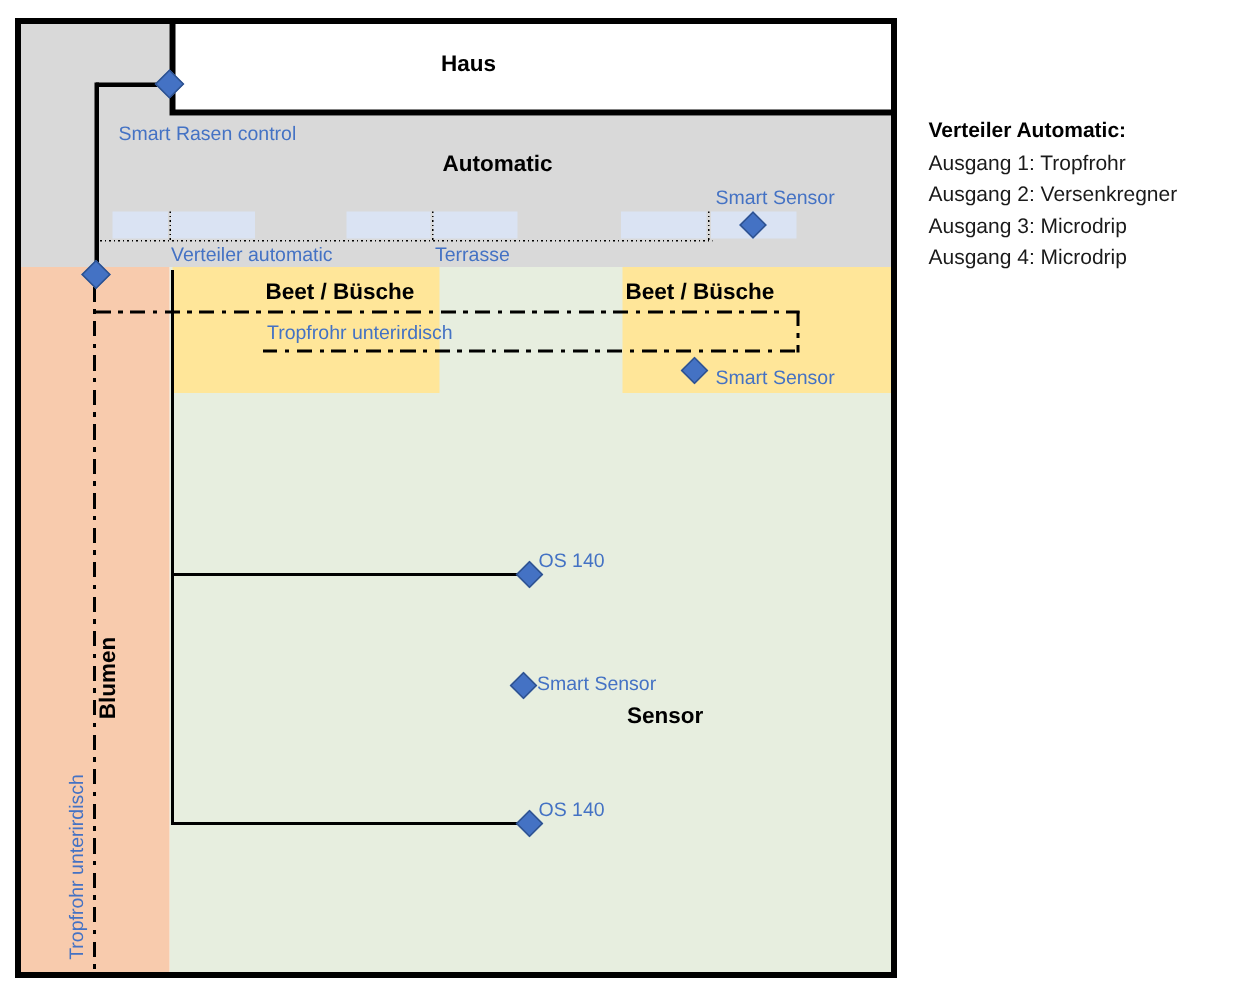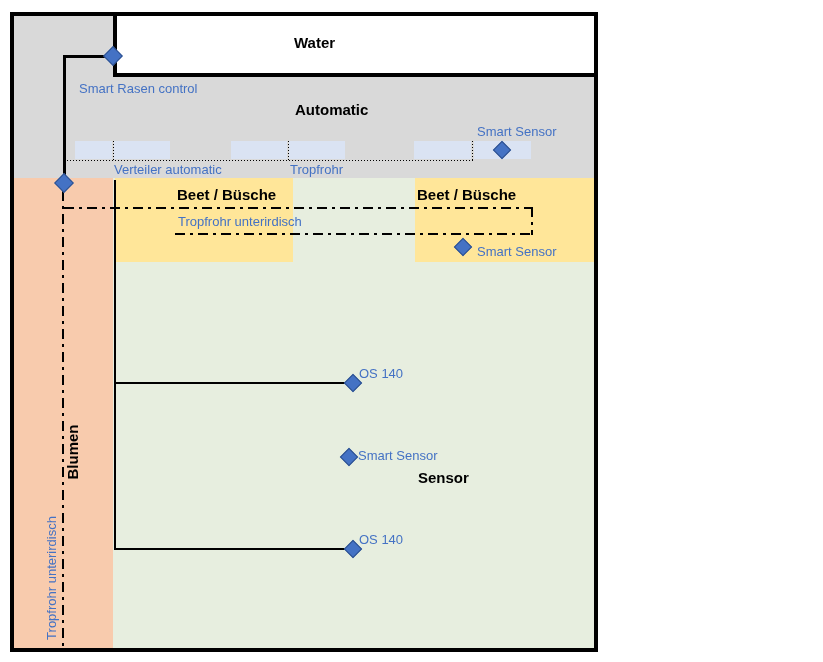--- a/index.html
+++ b/index.html
@@ -55,21 +55,21 @@
 
 <div id="stage">
 
   <div class="fill" style="left:13px;top:15px;width:582px;height:163px;background:#D9D9D9;"></div>
   <div class="fill" style="left:113px;top:178px;width:482px;height:471px;background:#E7EEDF;"></div>
   <div class="fill" style="left:13px;top:178px;width:100px;height:471px;background:#F8CBAD;"></div>
   <div class="fill" style="left:115px;top:178px;width:178px;height:84px;background:#FFE699;"></div>
   <div class="fill" style="left:415px;top:178px;width:180px;height:84px;background:#FFE699;"></div>
 
   <div id="house-box"></div>
-  <div class="lbl boldlbl" style="left:294px;top:35px;">Water</div>
+  <div class="lbl boldlbl" style="left:294px;top:35px;">Haus</div>
 
   <div class="zone" style="left:75px;width:37px;"></div>
   <div class="zone" style="left:114px;width:56px;"></div>
   <div class="zone" style="left:231px;width:56px;"></div>
   <div class="zone" style="left:289px;width:56px;"></div>
   <div class="zone" style="left:414px;width:57px;"></div>
   <div class="zone" style="left:474px;width:57px;"></div>
 
   <div class="dotted-h" style="left:64px;top:160px;width:411px;"></div>
   <div class="dotted-v" style="left:113px;top:141px;height:20px;"></div>
@@ -90,32 +90,39 @@
   <div class="diamond" style="left:113px;top:56px;"></div>
   <div class="diamond" style="left:64px;top:183px;"></div>
   <div class="diamond sm" style="left:502px;top:150px;"></div>
   <div class="diamond sm" style="left:463px;top:247px;"></div>
   <div class="diamond sm" style="left:353px;top:383px;"></div>
   <div class="diamond sm" style="left:349px;top:457px;"></div>
   <div class="diamond sm" style="left:353px;top:549px;"></div>
 
   <div class="lbl blue" style="left:79px;top:82px;">Smart Rasen control</div>
   <div class="lbl blue" style="left:66px;top:163px;padding-left:48px;">Verteiler automatic</div>
-  <div class="lbl blue" style="left:290px;top:163px;">Tropfrohr</div>
+  <div class="lbl blue" style="left:290px;top:163px;">Terrasse</div>
   <div class="lbl blue" style="left:477px;top:125px;">Smart Sensor</div>
   <div class="lbl blue" style="left:178px;top:215px;">Tropfrohr unterirdisch</div>
   <div class="lbl blue" style="left:477px;top:245px;">Smart Sensor</div>
   <div class="lbl blue" style="left:359px;top:367px;">OS 140</div>
   <div class="lbl blue" style="left:358px;top:449px;">Smart Sensor</div>
   <div class="lbl blue" style="left:359px;top:533px;">OS 140</div>
 
   <div class="lbl boldlbl" style="left:295px;top:102px;">Automatic</div>
   <div class="lbl boldlbl" style="left:177px;top:187px;">Beet / Büsche</div>
   <div class="lbl boldlbl" style="left:417px;top:187px;">Beet / Büsche</div>
   <div class="lbl boldlbl" style="left:418px;top:470px;">Sensor</div>
 
   <div class="vtext boldlbl" style="left:72px;top:452px;">Blumen</div>
   <div class="vtext blue" style="left:51px;top:578px;">Tropfrohr unterirdisch</div>
 
   <div id="plan-border"></div>
 
+  <div class="abs" style="left:619px;top:78px;width:200px;">
+    <div class="legend-title">Verteiler Automatic:</div>
+    <div class="legend-item">Ausgang 1: Tropfrohr</div>
+    <div class="legend-item">Ausgang 2: Versenkregner</div>
+    <div class="legend-item">Ausgang 3: Microdrip</div>
+    <div class="legend-item">Ausgang 4: Microdrip</div>
+  </div>
 
 </div>
 
 </body></html>

